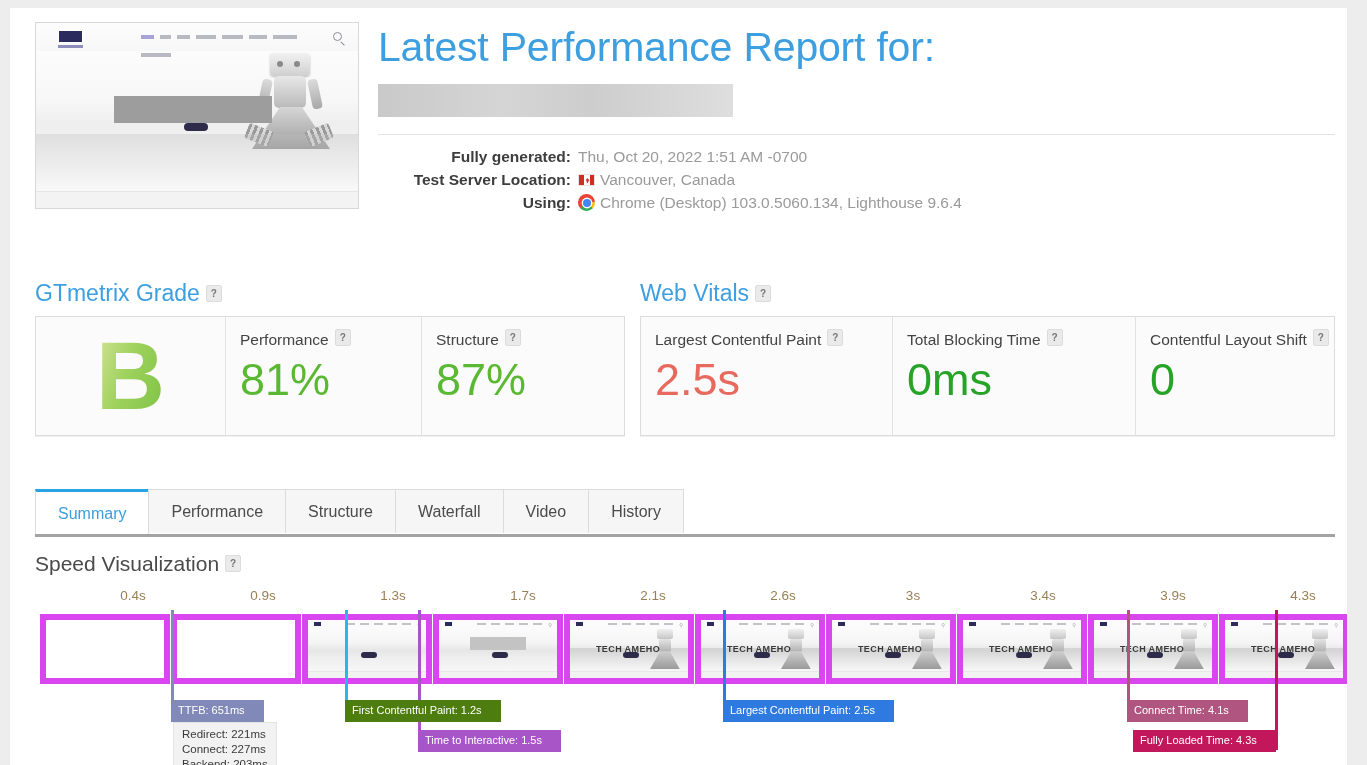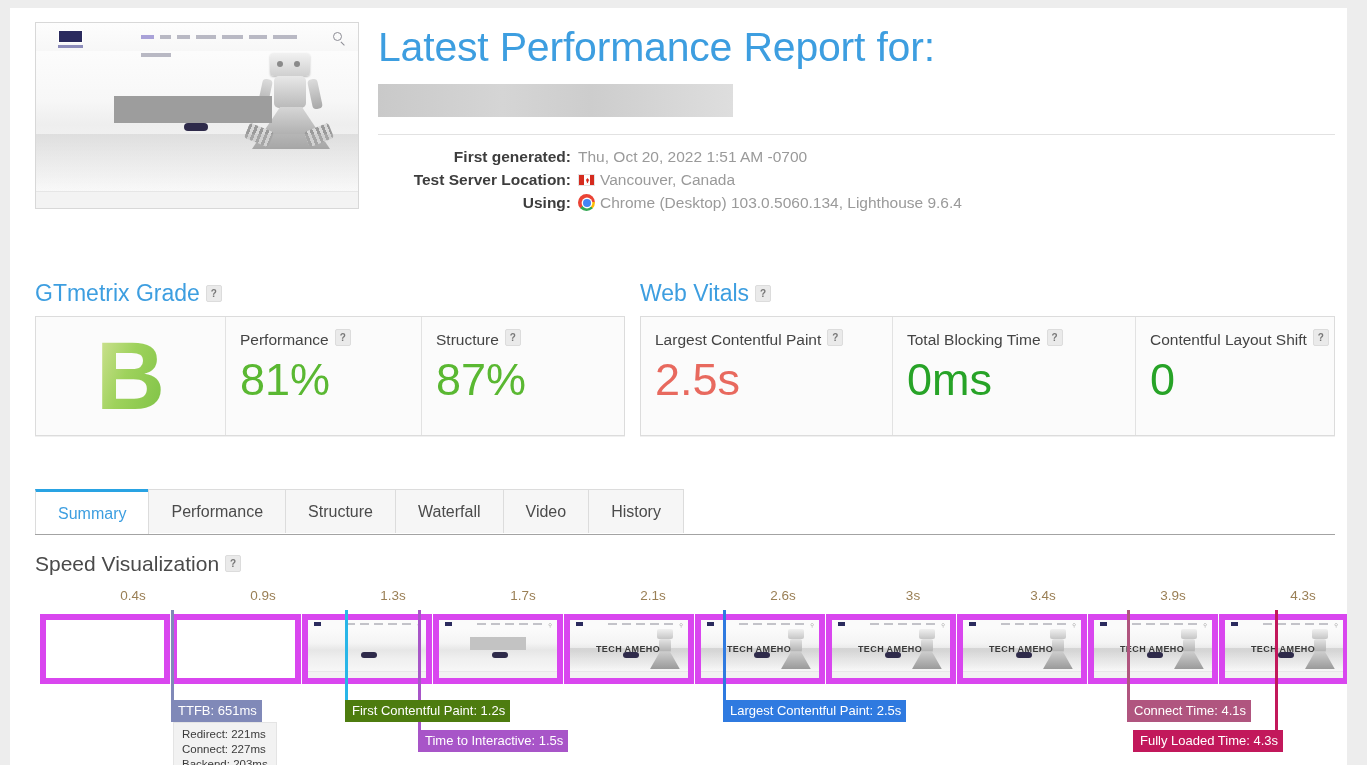--- a/index.html
+++ b/index.html
@@ -193,21 +193,21 @@
   }
   .g-perf { width: 196px; } .g-struct { width: 200px; }
   .v-lcp { width: 252px; } .v-tbt { width: 243px; } .v-cls { width: 198px; }
   .val-green { color: #5ab832; }
   .val-red { color: #e8695e; }
   .val-darkgreen { color: #27a327; }
 
   
   .tabs {
     position: absolute; left: 25px; top: 481px; width: 1300px;
-    border-bottom: 1px solid #a3a3a3; height: 45px; display: flex;
+    border-bottom: 3px solid #a3a3a3; height: 45px; display: flex;
   }
   .tab {
     padding: 0 22px; height: 44px; line-height: 44px; font-size: 16px;
     color: #4b4b4b; background: #f6f6f6; border: 1px solid #dcdcdc;
     border-bottom: none; margin-right: -1px; box-sizing: border-box;
     cursor: pointer; white-space: nowrap;
   }
   .tab.active {
     background: #ffffff; color: #3d9ee0; border-top: 3px solid #29a3e3;
     height: 45px; line-height: 43px;
@@ -255,21 +255,21 @@
   .fr-robot .bs { position: absolute; left: 1px; top: 22px; width: 30px; height: 18px;
                   background: linear-gradient(180deg,#cfcfcf,#9a9a9a);
                   clip-path: polygon(34% 0,66% 0,100% 100%,0 100%); }
   .fr-ground { position: absolute; left: 0; right: 0; bottom: 8px; height: 22px;
                background: linear-gradient(180deg, rgba(175,175,175,.35), rgba(255,255,255,0)); }
   .fr-foot { position: absolute; left: 0; right: 0; bottom: 0; height: 6px;
              background: #f2f2f2; border-top: 1px solid #e8e8e8; }
 
   .marker { position: absolute; top: 22px; width: 3px; z-index: 5; }
   .lbl {
-    position: absolute; font-size: 13px; color: #ffffff; padding: 3px 5px 4px 7px;
+    position: absolute; font-size: 11px; color: #ffffff; padding: 3px 19px 4px 7px;
     white-space: nowrap; z-index: 6; line-height: 15px;
   }
   .ttfb-detail {
     position: absolute; background: #f2f2f2; border: 1px solid #e4e4e4;
     font-size: 11.5px; color: #3a3a3a; line-height: 15px; padding: 4px 8px 5px 8px;
     z-index: 6; white-space: nowrap;
   }
 </style>
 </head>
 <body>
@@ -305,21 +305,21 @@
       </div>
     </div>
 
     <div class="head-right">
       <div class="report-title">Latest Performance Report for:</div>
       <div class="url-redact"></div>
       <div class="head-divider"></div>
 
       <div class="meta">
         <div class="meta-row">
-          <div class="meta-label">First generated:</div>
+          <div class="meta-label">Fully generated:</div>
           <div class="meta-val">Thu, Oct 20, 2022 1:51 AM -0700</div>
         </div>
         <div class="meta-row">
           <div class="meta-label">Test Server Location:</div>
           <div class="meta-val"><span class="flag-ca"><span class="flag-leaf"></span></span><span>Vancouver, Canada</span></div>
         </div>
         <div class="meta-row">
           <div class="meta-label">Using:</div>
           <div class="meta-val"><span class="chrome-ic"></span><span>Chrome (Desktop) 103.0.5060.134, Lighthouse 9.6.4</span></div>
         </div>

